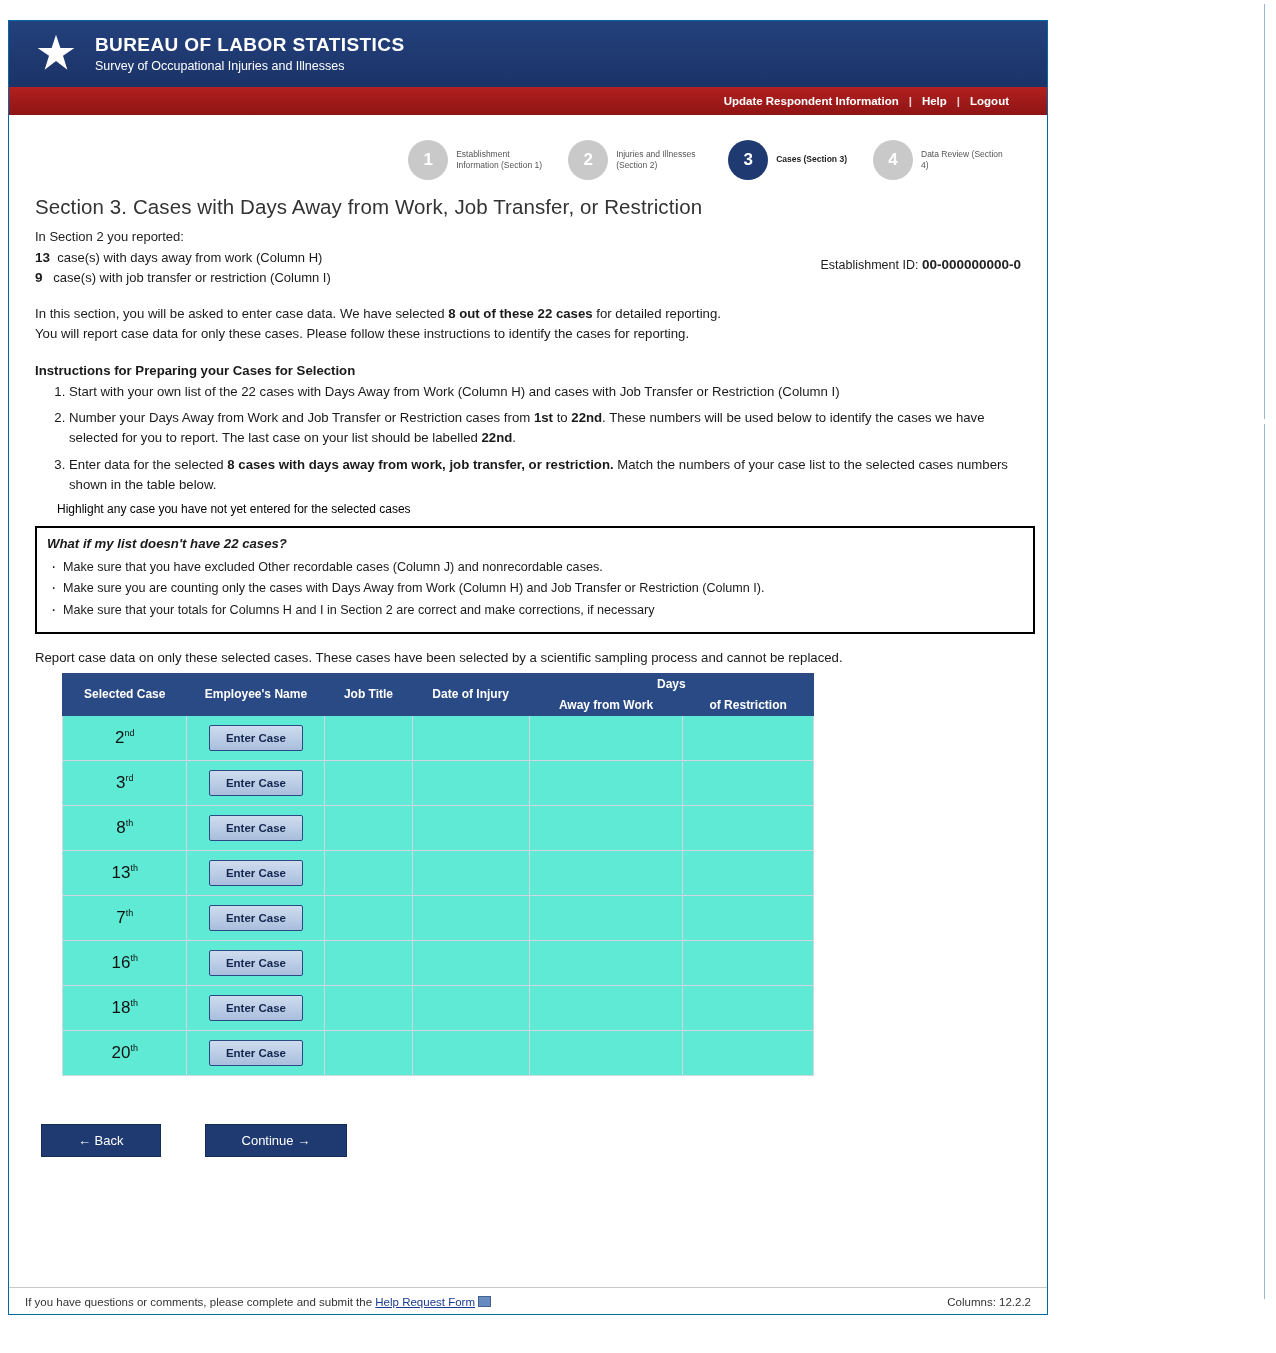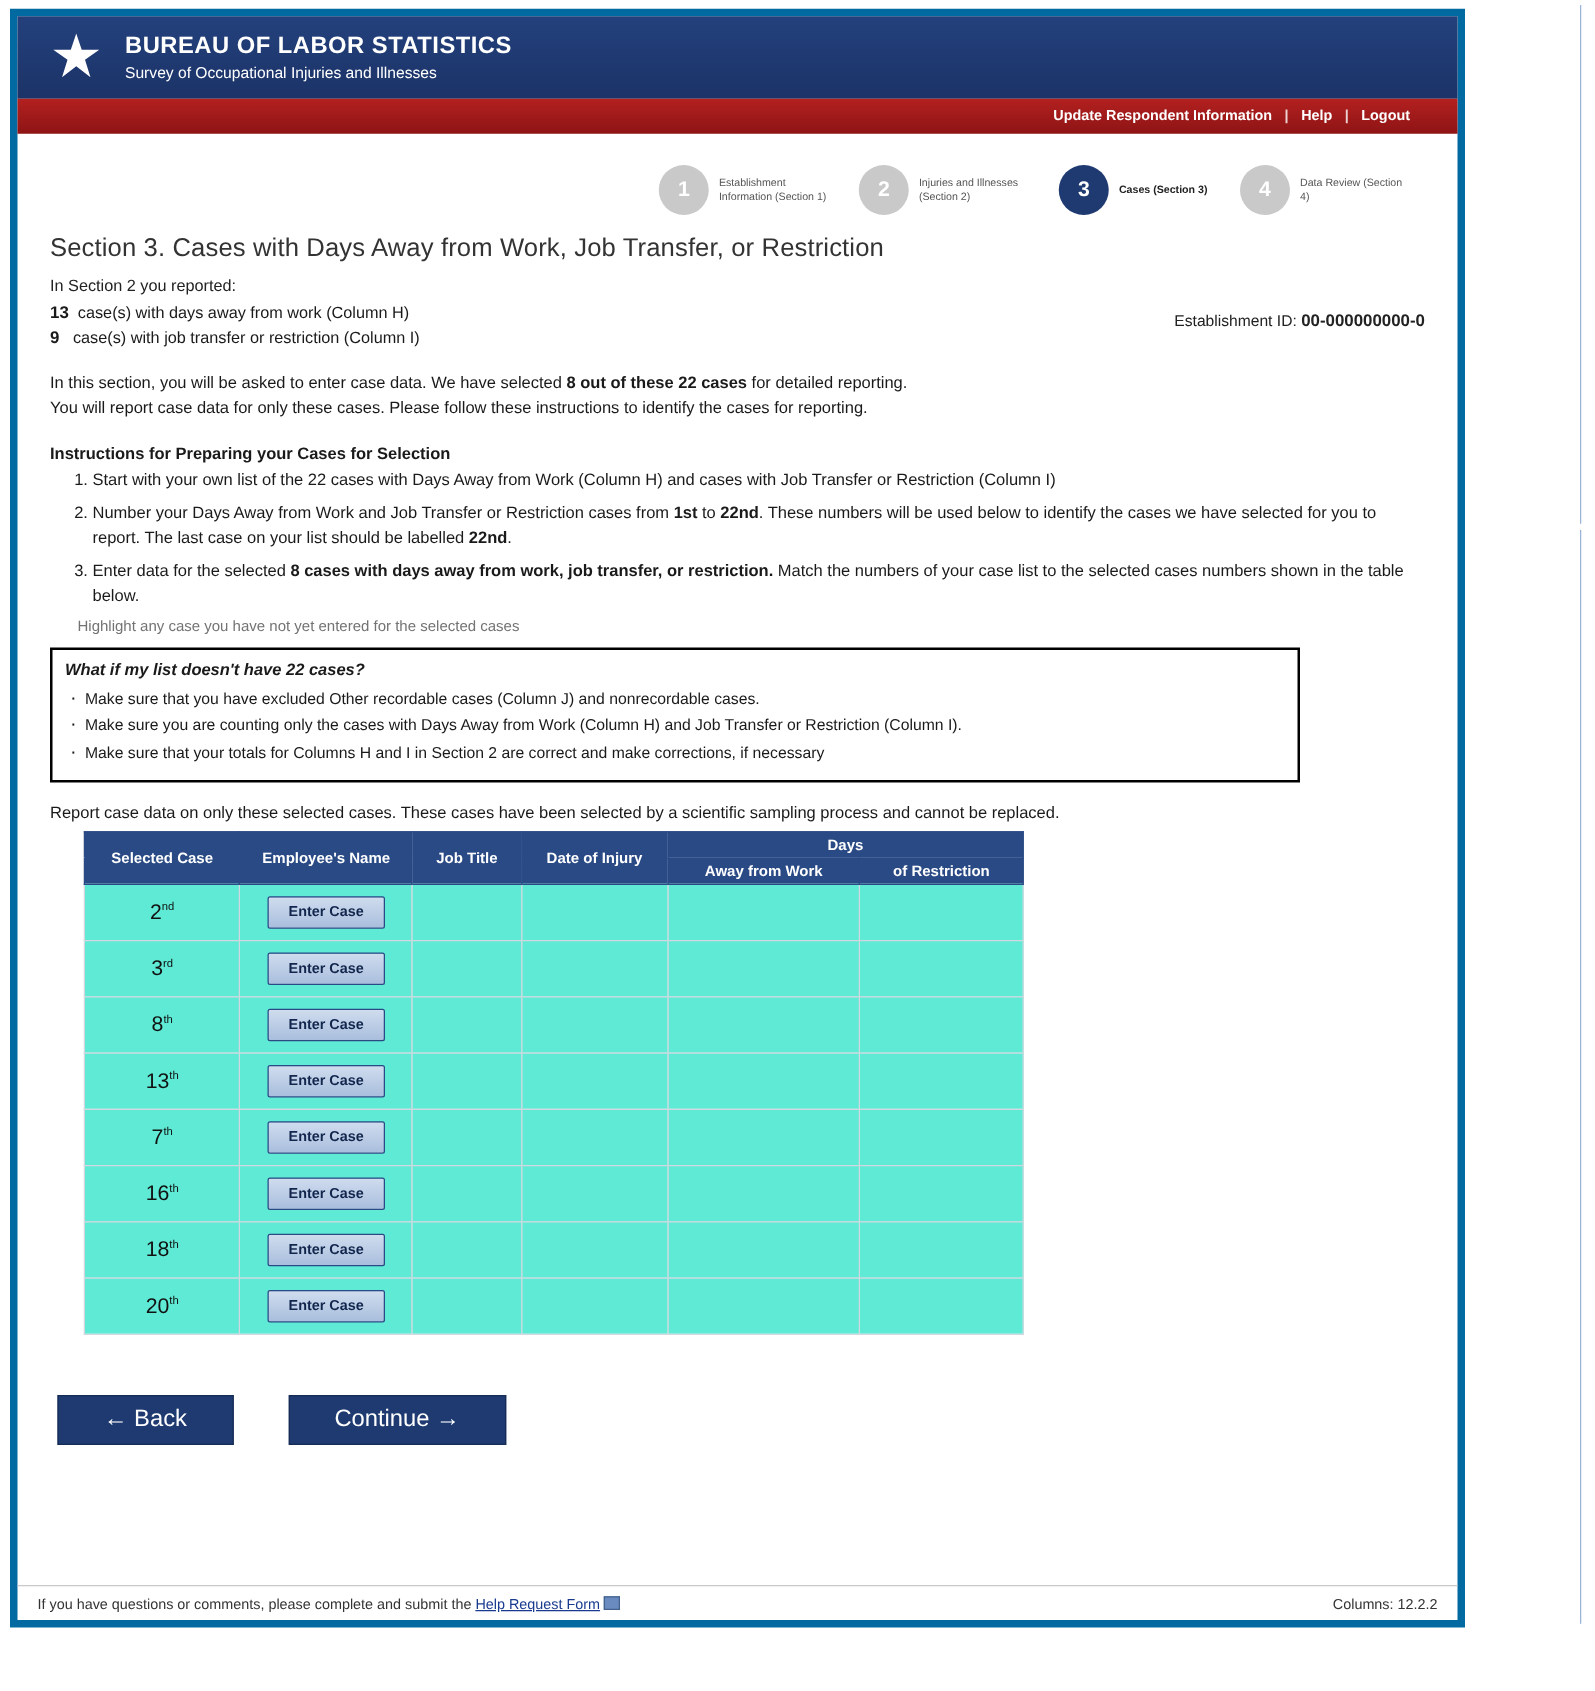--- a/index.html
+++ b/index.html
@@ -12,23 +12,23 @@
   }
   .page {
     position: relative;
     width: 1276px;
     height: 1353px;
     overflow: hidden;
     background: #fff;
   }
   .frame {
     position: absolute;
-    left: 8px; top: 7px;
-    width: 1164px; height: 1295px;
-    border: 6px solid #0369a1;
+    left: 8px; top: 20px;
+    width: 1040px; height: 1295px;
+    border: 1px solid #0369a1;
     background: #fff;
   }
 
   
   .hdr {
     height: 66px;
     background: #1e3a70;
     background: linear-gradient(180deg,#24417d 0%, #1b3367 100%);
     display: flex;
     align-items: center;
@@ -141,21 +141,21 @@
     margin: 4px 0 0 0;
     padding-left: 34px;
     font-size: 13.2px;
     line-height: 1.5;
   }
   ol.instr li { margin-bottom: 7px; }
 
   .faded {
     height: 14px;
     overflow: hidden;
-    color: #737373;
+    color: #000000;
     font-size: 12px;
     margin-top: 2px;
     margin-left: 22px;
   }
 
   .whatif {
     margin-top: 10px;
     border: 2px solid #000;
     padding: 8px 10px 10px 10px;
     width: 1000px;
@@ -246,21 +246,21 @@
   .navrow {
     margin-top: 48px;
     display: flex;
     gap: 44px;
     padding-left: 6px;
   }
   .navbtn {
     background: #1e3a70;
     color: #fff;
     border: 1px solid #162c55;
-    font-size: 19px;
+    font-size: 13px;
     padding: 8px 36px;
     min-width: 106px;
     text-align: center;
     cursor: pointer;
   }
 
   
   .footer {
     position: absolute;
     left: 0; right: 0;

